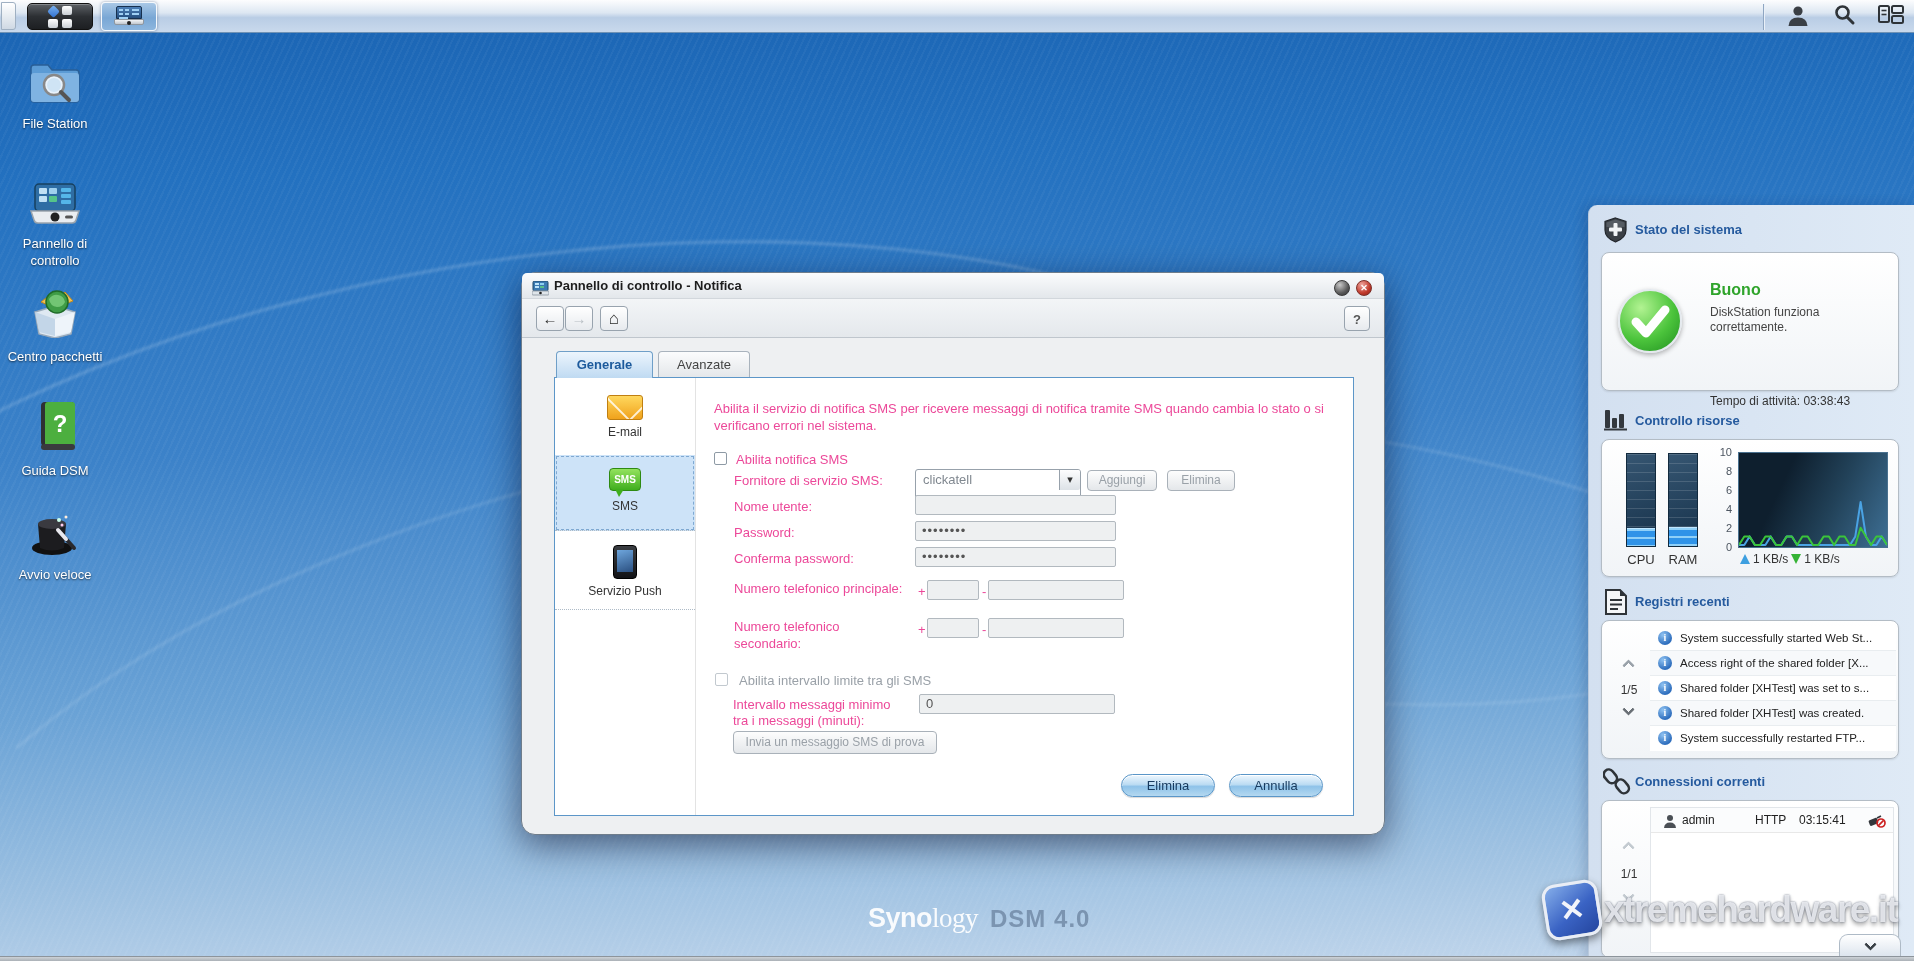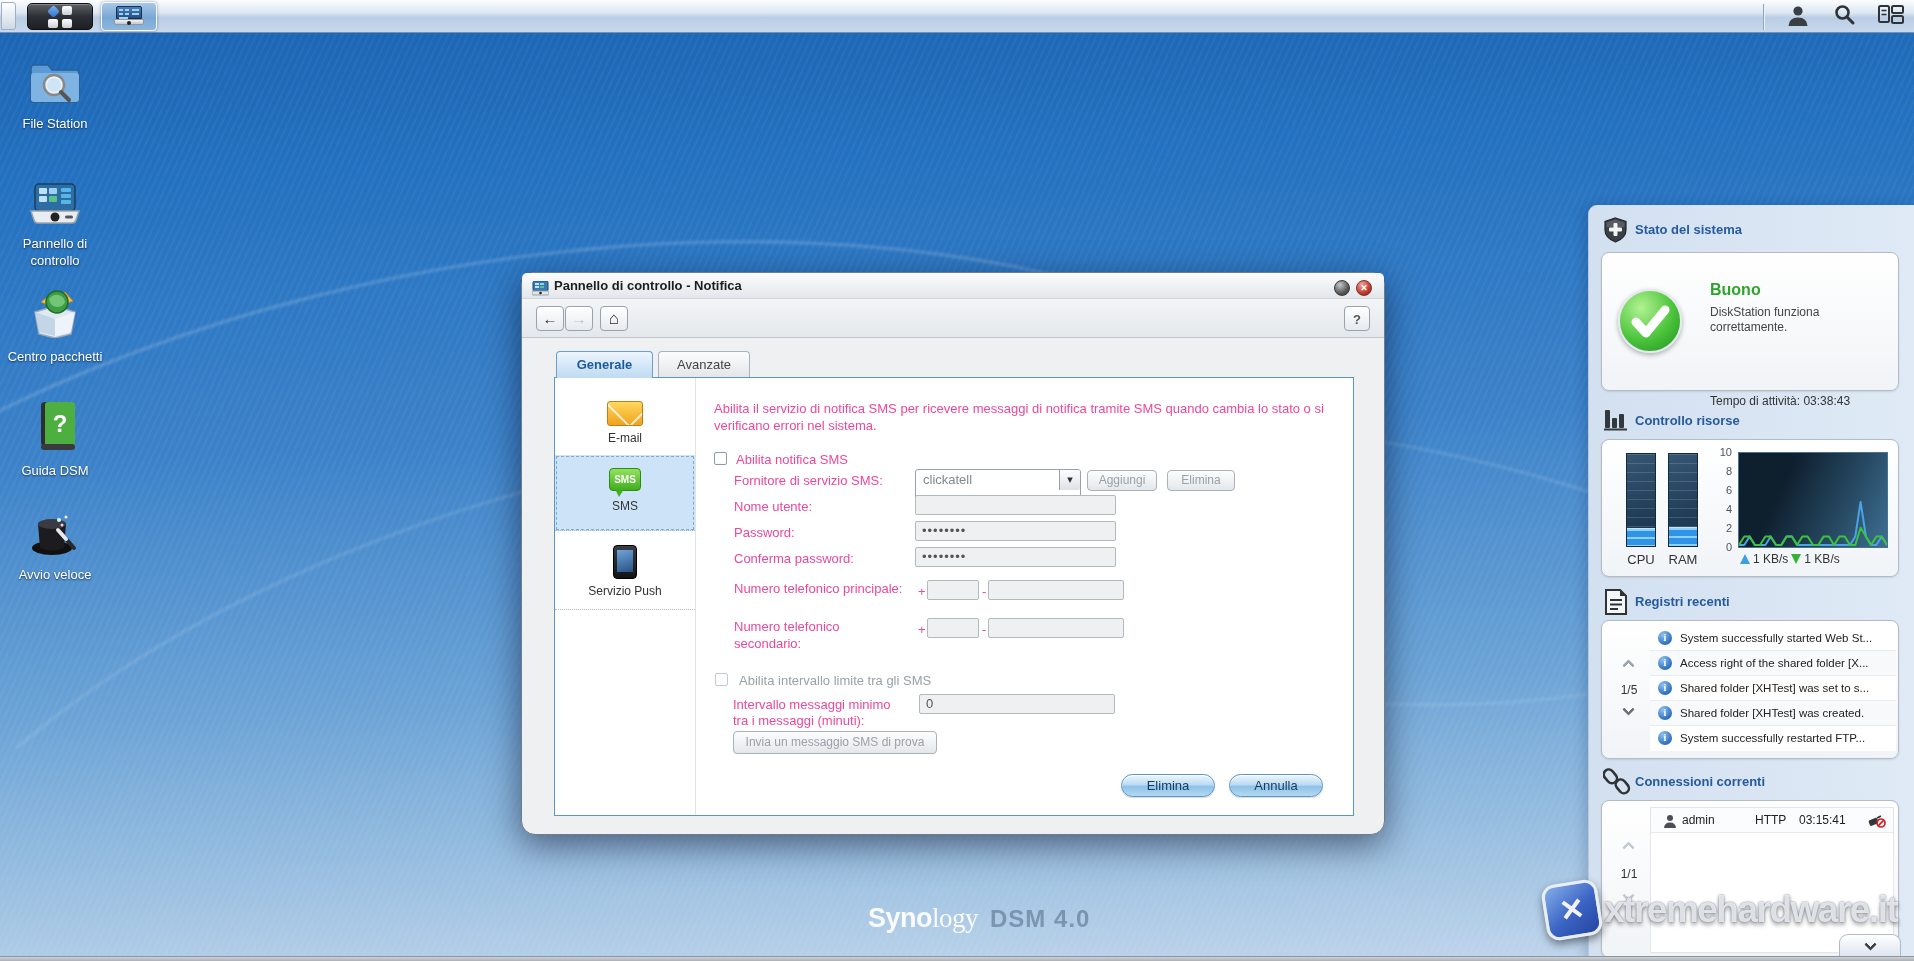--- a/index.html
+++ b/index.html
@@ -291,21 +291,21 @@
       <div class="tbtn" style="left:78px;" data-name="home-button"><span data-name="home-icon"></span></div>
       <div class="tbtn" style="right:14px;width:26px;" data-name="help-button"><span data-name="help-icon"></span></div>
     </div>
 
     <div class="tab active" style="left:34px;width:97px;" data-name="tab-generale"><span data-name="tab-label">Generale</span></div>
     <div class="tab inactive" style="left:136px;width:92px;" data-name="tab-avanzate"><span data-name="tab-label">Avanzate</span></div>
 
     <div id="content" data-name="tab-content">
 
       <div id="side" data-name="notification-type-sidebar">
-        <div class="sitem" style="top:10px;" data-name="sidebar-item-email">
+        <div class="sitem" style="top:4px;" data-name="sidebar-item-email">
           <span class="sicon env" data-name="email-icon"></span>
           <span data-name="sidebar-item-label">E-mail</span>
         </div>
         <div class="sitem sel" style="top:77px;" data-name="sidebar-item-sms">
           <span class="sicon smsic" data-name="sms-icon"></span>
           <span style="display:block;margin-top:8px;" data-name="sidebar-item-label">SMS</span>
         </div>
         <div class="sitem" style="top:154px;height:78px;" data-name="sidebar-item-push">
           <span class="sicon phoneic" data-name="push-service-icon"></span>
           <span data-name="sidebar-item-label">Servizio Push</span>

